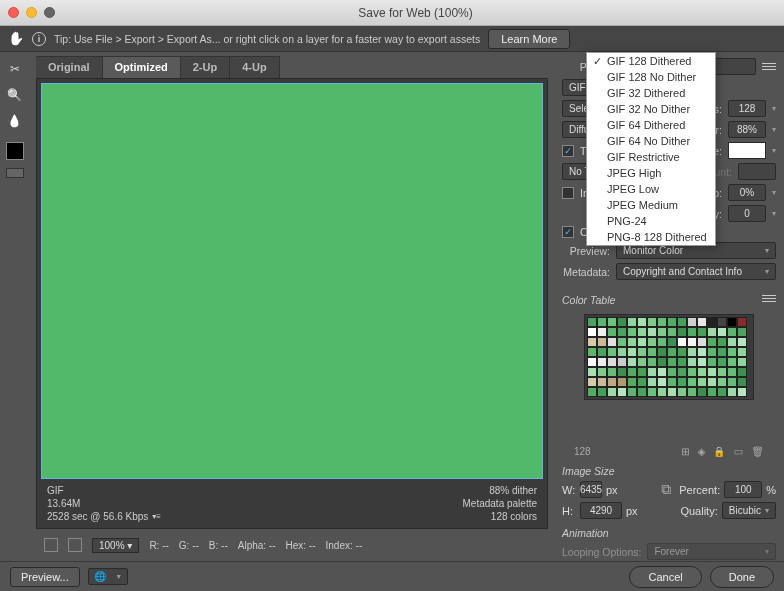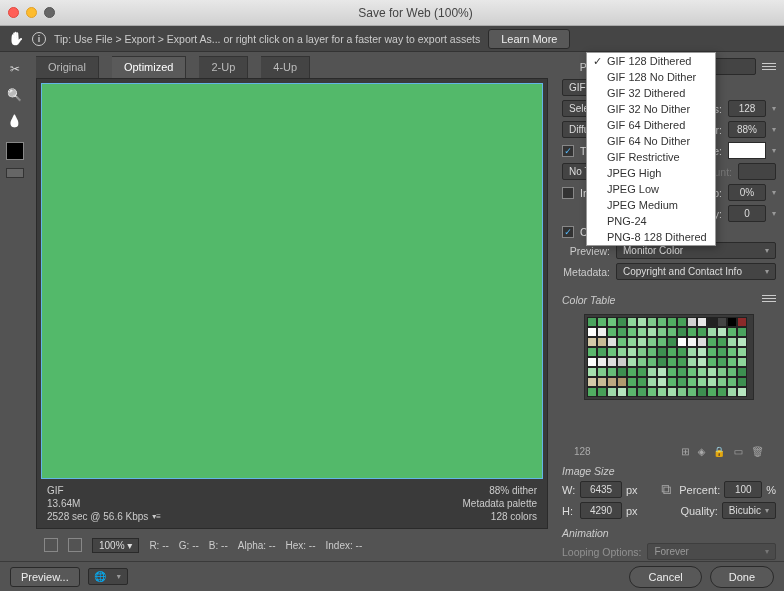--- a/index.html
+++ b/index.html
@@ -20,21 +20,21 @@
 .toolrail { width: 30px; background: #535353; display: flex; flex-direction: column; align-items: center; gap: 4px; padding-top: 6px; }
 .tool { width: 22px; height: 22px; display: flex; align-items: center; justify-content: center; color: #ddd; font-size: 14px; }
 .tool.hand::before { content: "✋"; font-size: 13px; filter: grayscale(1) brightness(1.5); }
 .tool.slice::before { content: "✂"; font-size: 12px; }
 .tool.zoom::before { content: "🔍"; font-size: 12px; filter: grayscale(1) brightness(1.5); }
 .tool.eye::before { content: "💧"; font-size: 12px; filter: grayscale(1) brightness(1.5); }
 .swatch { width: 18px; height: 18px; background: #000; border: 1px solid #888; margin-top: 6px; }
 .toggle { width: 18px; height: 10px; background: #666; border: 1px solid #333; margin-top: 4px; }
 
 .main { flex: 1; padding: 4px 6px; display: flex; flex-direction: column; min-width: 0; }
-.tabs { display: flex; gap: 13px; height: 22px; }
+.tabs { display: flex; gap: 0; height: 22px; font-weight: bold; }
 .tab { padding: 4px 12px; background: #444; color: #bbb; font-size: 11px; border-top: 1px solid #333; border-right: 1px solid #333; }
 .tab.active { background: #5a5a5a; color: #fff; }
 
 .canvas-wrap { flex: 1; background: #3a3a3a; border: 1px solid #2a2a2a; position: relative; display: flex; flex-direction: column; padding: 2px; }
 .canvas { flex: 1; background: #53b96a; border: 1.5px solid #63b5e6; margin: 2px; }
 .canvas-info { background: #3a3a3a; padding: 4px 8px; display: flex; justify-content: space-between; font-size: 10px; color: #ccc; }
 .cinfo-l, .cinfo-r { display: flex; flex-direction: column; gap: 2px; }
 .cinfo-r { text-align: right; }
 .cinfo-row { display: flex; align-items: center; gap: 4px; }
 
@@ -377,21 +377,21 @@
         <span>🔒</span>
         <span>▭</span>
         <span>🗑</span>
       </div>
     </div>
 
     <span class="section-lbl">Image Size</span>
     <div class="two-col">
       <div class="col">
         <label style="min-width:14px">W:</label>
-        <div class="num" style="width:42px">6435</div>
+        <div class="num" style="width:22px">6435</div>
         <span>px</span>
       </div>
       <span class="link-icon">⧉</span>
       <div class="col">
         <label style="min-width:auto">Percent:</label>
         <div class="num">100</div>
         <span>%</span>
       </div>
     </div>
     <div class="two-col">

